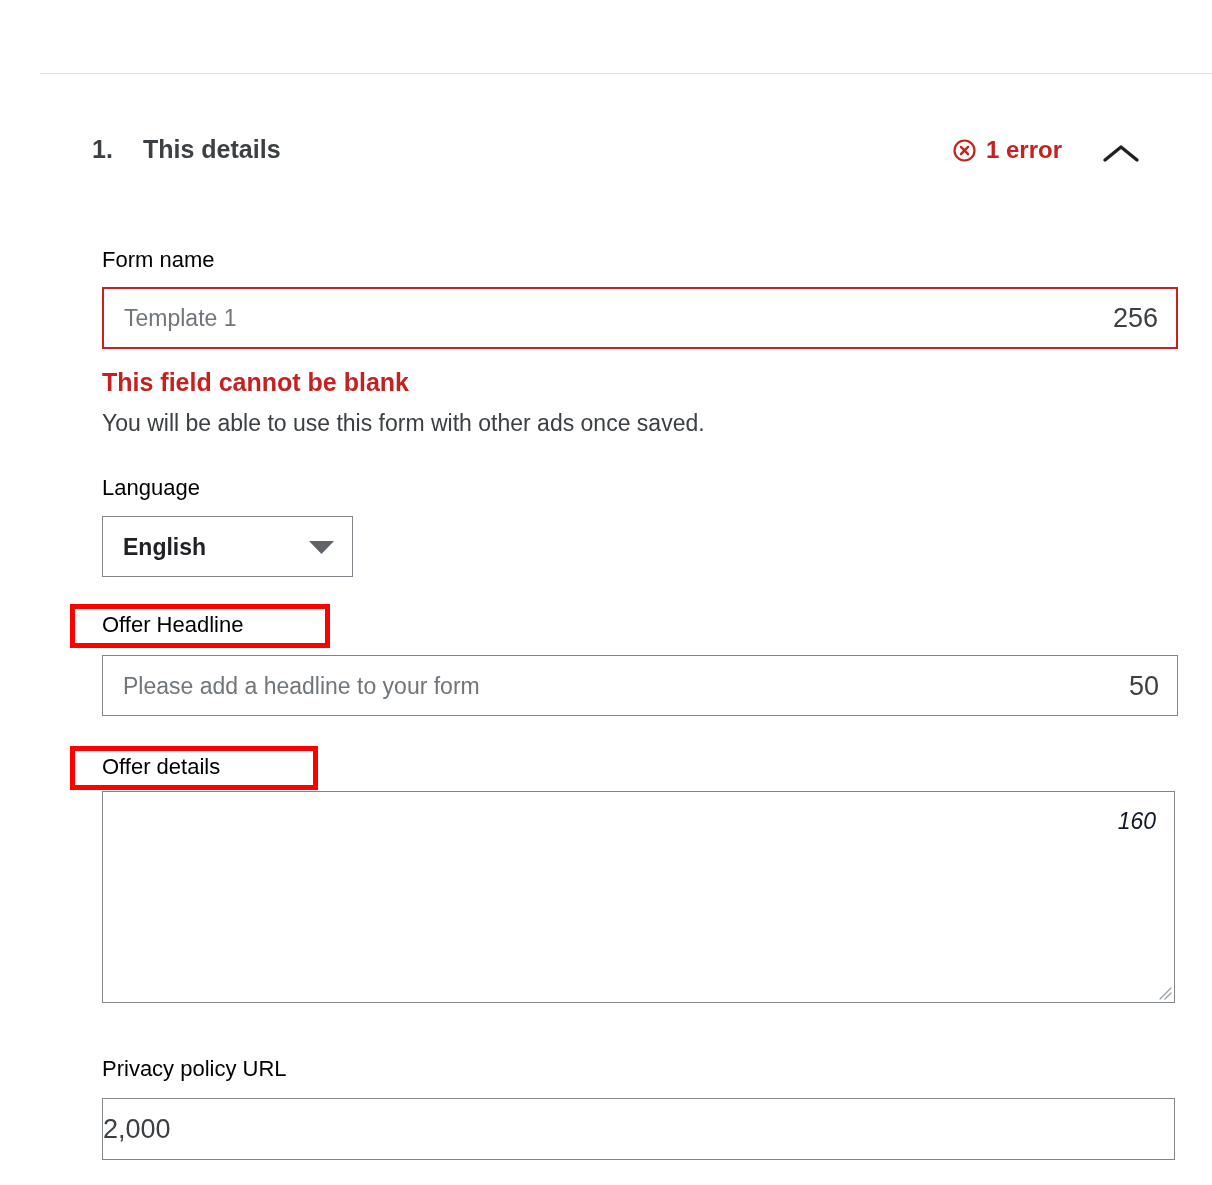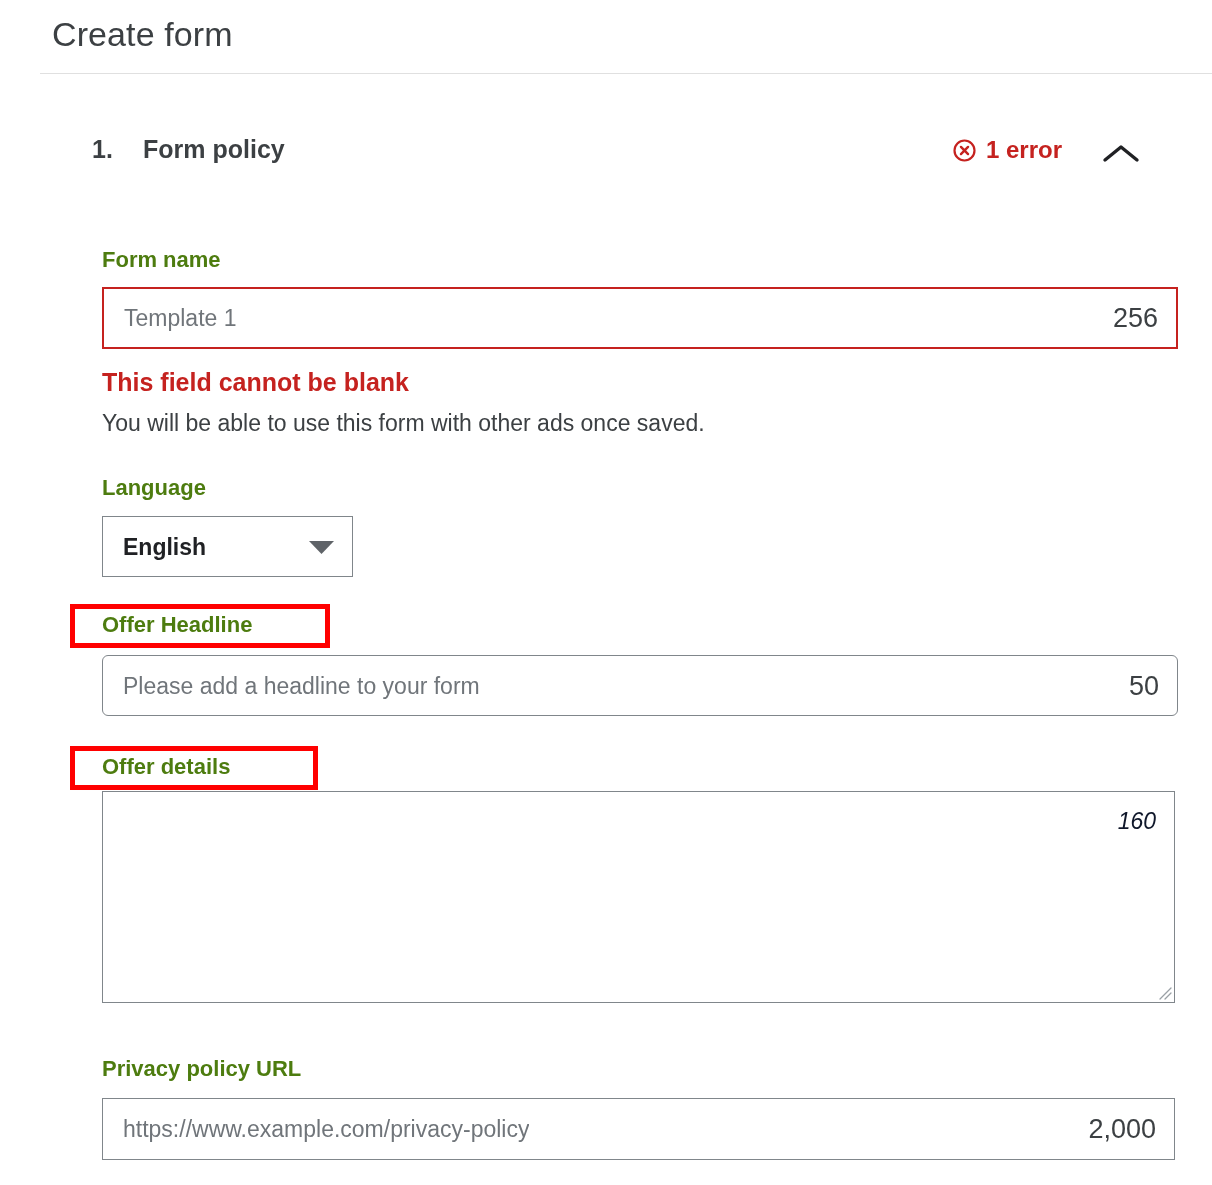--- a/index.html
+++ b/index.html
@@ -106,22 +106,22 @@
   
   .form-body {
     position: absolute;
     left: 0;
     top: 0;
     width: 1212px;
   }
   .field-label {
     position: absolute;
     font-size: 22px;
-    font-weight: 700;
-    color: #4d7c0f;
+    font-weight: 400;
+    color: #000000;
     line-height: 28px;
     white-space: nowrap;
   }
   .text-input {
     position: absolute;
     box-sizing: border-box;
     border: 1px solid #80868b;
     background: #ffffff;
     display: flex;
     align-items: center;
@@ -228,27 +228,26 @@
     box-sizing: border-box;
     border: 5px solid #ff0000;
     background: transparent;
     pointer-events: none;
   }
 </style>
 </head>
 <body>
 
 <div class="page-header">
-  <div class="page-title">Create form</div>
   <div class="header-divider"></div>
 </div>
 
 <div class="section-header">
   <div class="section-index">1.</div>
-  <div class="section-title">Form policy</div>
+  <div class="section-title">This details</div>
 
   <div class="error-badge">
     <span class="err-icon">
       <svg width="25" height="25" viewBox="0 0 24 24" aria-hidden="true">
         <circle cx="12" cy="12" r="9.6" fill="none" stroke="#c5221f" stroke-width="2.1"></circle>
         <path d="M8.6 8.6 L15.4 15.4 M15.4 8.6 L8.6 15.4" stroke="#c5221f" stroke-width="2.3" stroke-linecap="round"></path>
       </svg>
     </span>
     <span class="err-text">1 error</span>
   </div>
@@ -274,37 +273,36 @@
   <div class="select-box" style="left:102px; top:516px; width:251px; height:61px;">
     <span class="select-value">English</span>
     <span class="select-arrow">
       <svg width="27" height="16" viewBox="0 0 27 16" aria-hidden="true">
         <path d="M1 2 L26 2 L13.5 15 Z" fill="#5f6368"></path>
       </svg>
     </span>
   </div>
 
   <div class="field-label" style="left:102px; top:611px;">Offer Headline</div>
-  <div class="text-input" style="left:102px; top:655px; width:1076px; height:61px;border-radius:6px;">
+  <div class="text-input" style="left:102px; top:655px; width:1076px; height:61px;">
     <span class="ti-placeholder">Please add a headline to your form</span>
     <span class="ti-counter">50</span>
   </div>
 
   <div class="field-label" style="left:102px; top:753px;">Offer details</div>
   <div class="textarea-box" style="left:102px; top:791px; width:1073px; height:212px;">
     <span class="ta-counter">160</span>
     <span class="ta-resize">
       <svg width="16" height="16" viewBox="0 0 16 16" aria-hidden="true">
         <path d="M15 4 L4 15 M15 9 L9 15" stroke="#9aa0a6" stroke-width="1.3" stroke-linecap="round"></path>
       </svg>
     </span>
   </div>
 
   <div class="field-label" style="left:102px; top:1055px;">Privacy policy URL</div>
   <div class="text-input" style="left:102px; top:1098px; width:1073px; height:62px;">
-    <span class="ti-placeholder">https://www.example.com/privacy-policy</span>
     <span class="ti-counter">2,000</span>
   </div>
 
 </div>
 
 <div class="annot-box" style="left:70px; top:604px; width:260px; height:44px;"></div>
 <div class="annot-box" style="left:70px; top:746px; width:248px; height:44px;"></div>
 
 </body></html>

